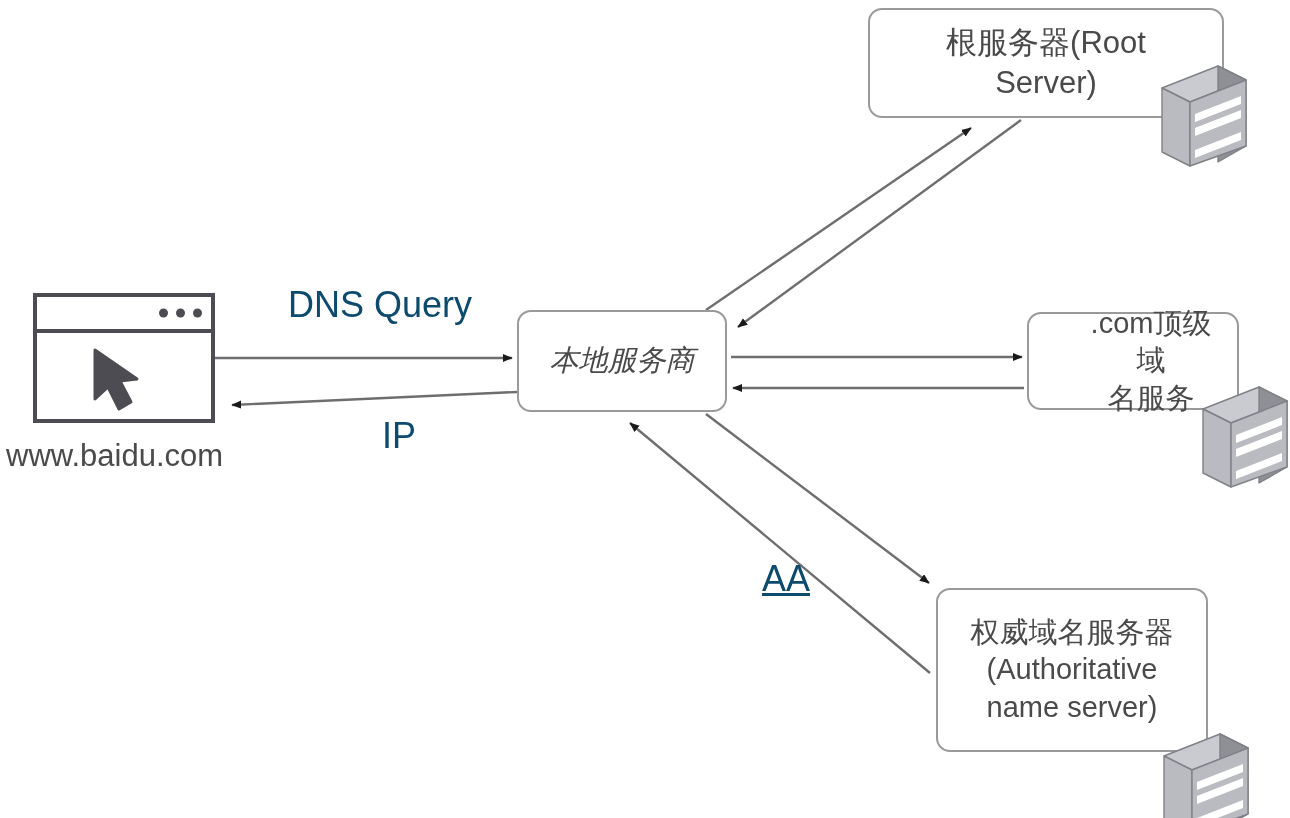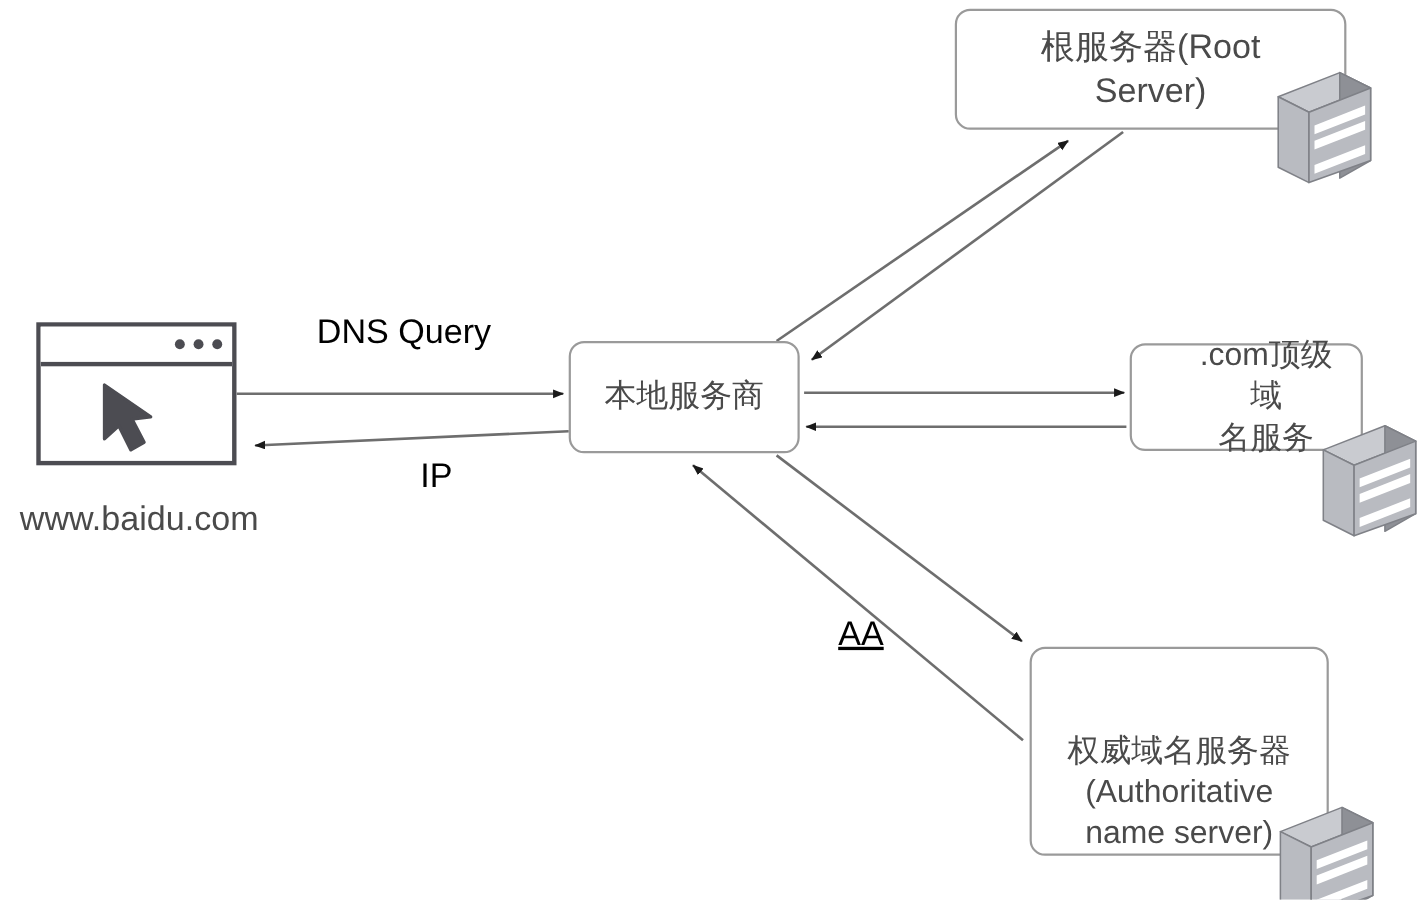--- a/index.html
+++ b/index.html
@@ -50,36 +50,36 @@
     width: 356px;
     height: 110px;
     font-size: 31px;
   }
   #node-local {
     left: 517px;
     top: 310px;
     width: 210px;
     height: 102px;
     font-size: 29px;
+    font-style: italic;
   }
   #node-tld {
     left: 1027px;
     top: 312px;
     width: 212px;
     height: 98px;
     font-size: 29px;
     padding-left: 36px;
   }
   #node-auth {
     left: 936px;
     top: 588px;
     width: 272px;
-    height: 190px;
+    height: 164px;
     font-size: 29px;
-    align-items: flex-end;
   }
 
   
   #browser-window {
     position: absolute;
     left: 33px;
     top: 293px;
     width: 182px;
     height: 130px;
     box-sizing: border-box;
@@ -112,34 +112,33 @@
     position: relative;
     height: calc(100% - 36px);
   }
   .cursor-arrow {
     position: absolute;
     left: 52px;
     top: 14px;
   }
   #browser-caption {
     position: absolute;
-    left: 18px;
+    left: 6px;
     top: 438px;
     font-size: 31px;
     color: #4a4a4a;
     white-space: nowrap;
     z-index: 3;
-    margin-top: 16px;
   }
 
   
   .edge-label {
     position: absolute;
-    font-size: 31px;
-    color: #000000;
+    font-size: 36px;
+    color: #0c4a6e;
     white-space: nowrap;
     z-index: 4;
   }
   #label-dns-query { left: 288px; top: 284px; }
   #label-ip        { left: 382px; top: 415px; text-align: center; }
   #label-aa        { left: 762px; top: 558px; text-decoration: underline; }
 
   
   .server-icon {
     position: absolute;

